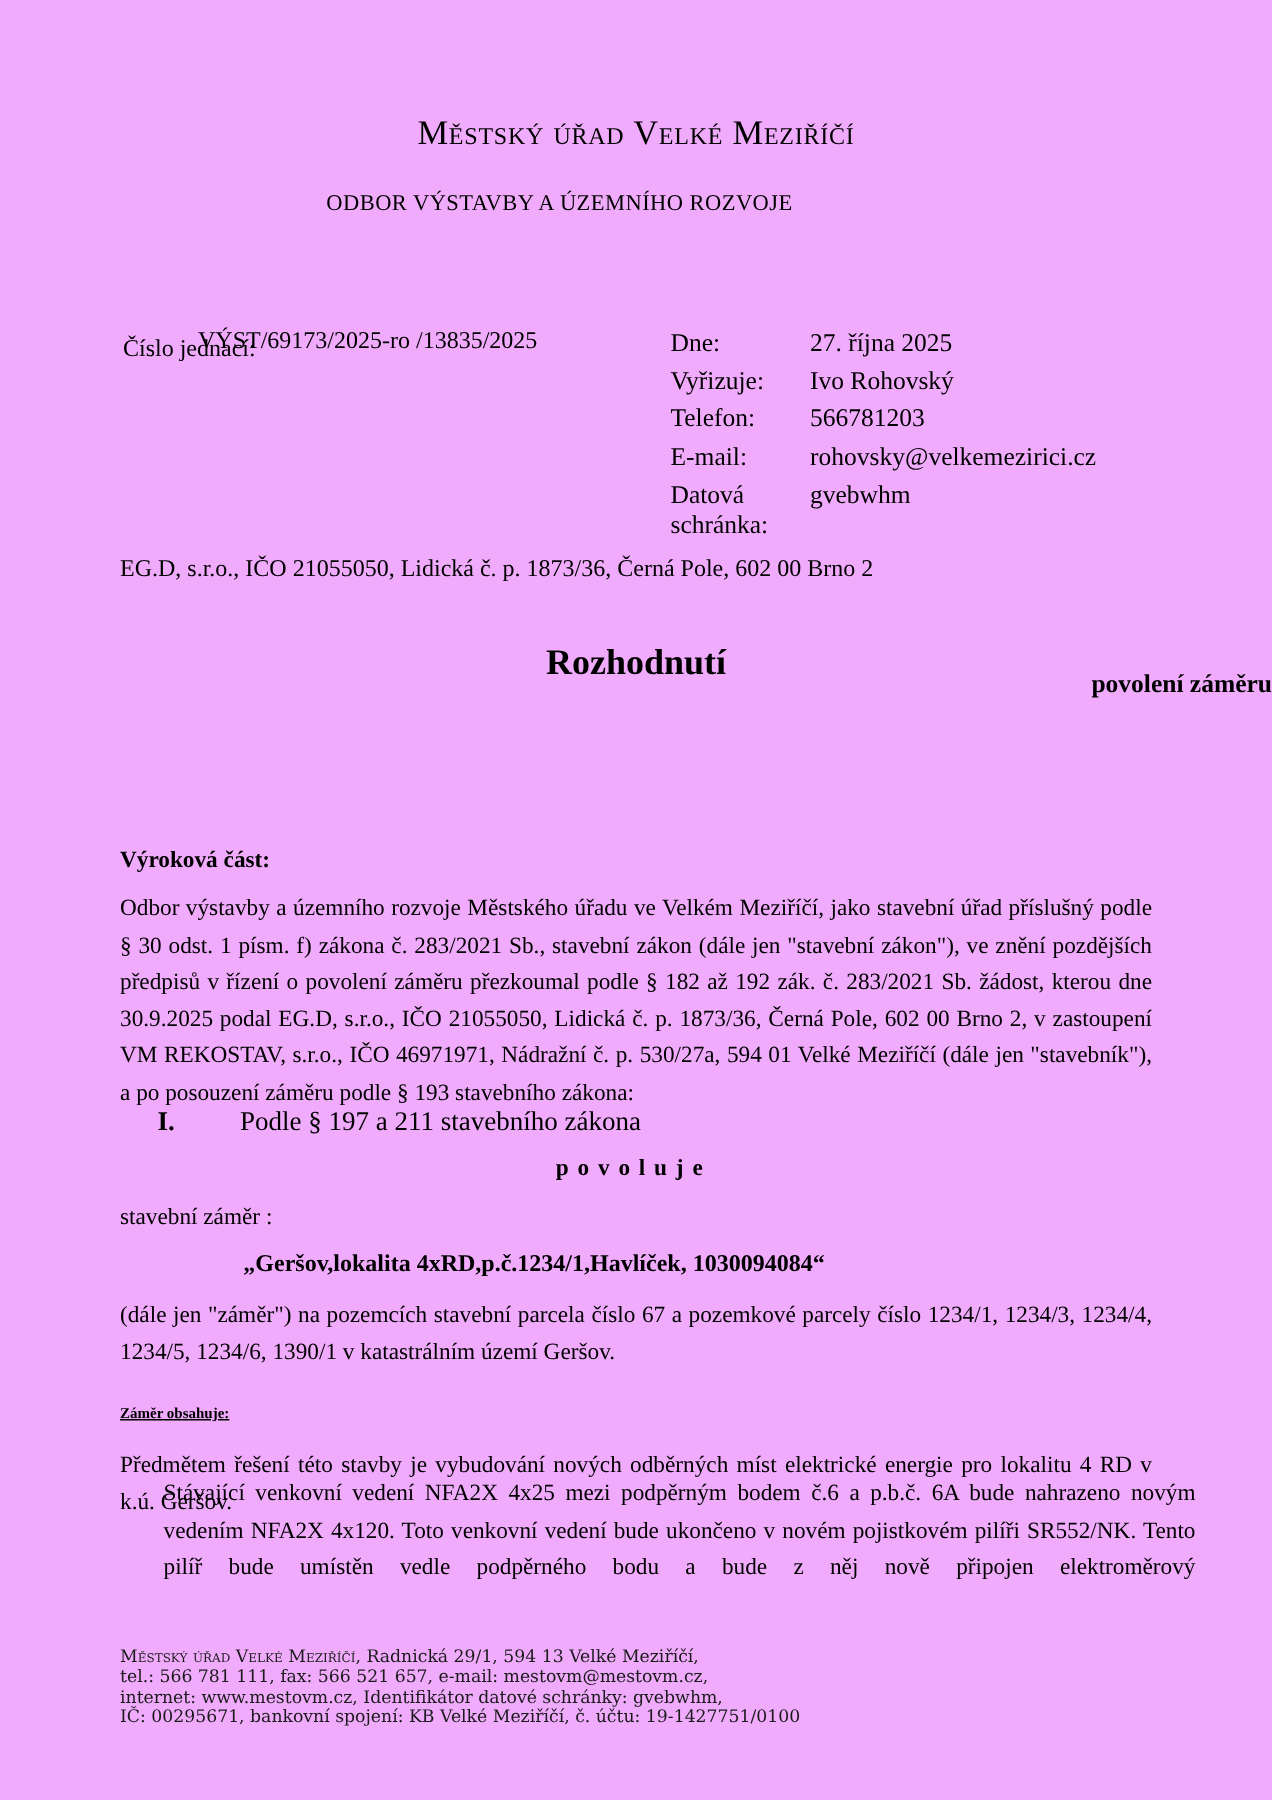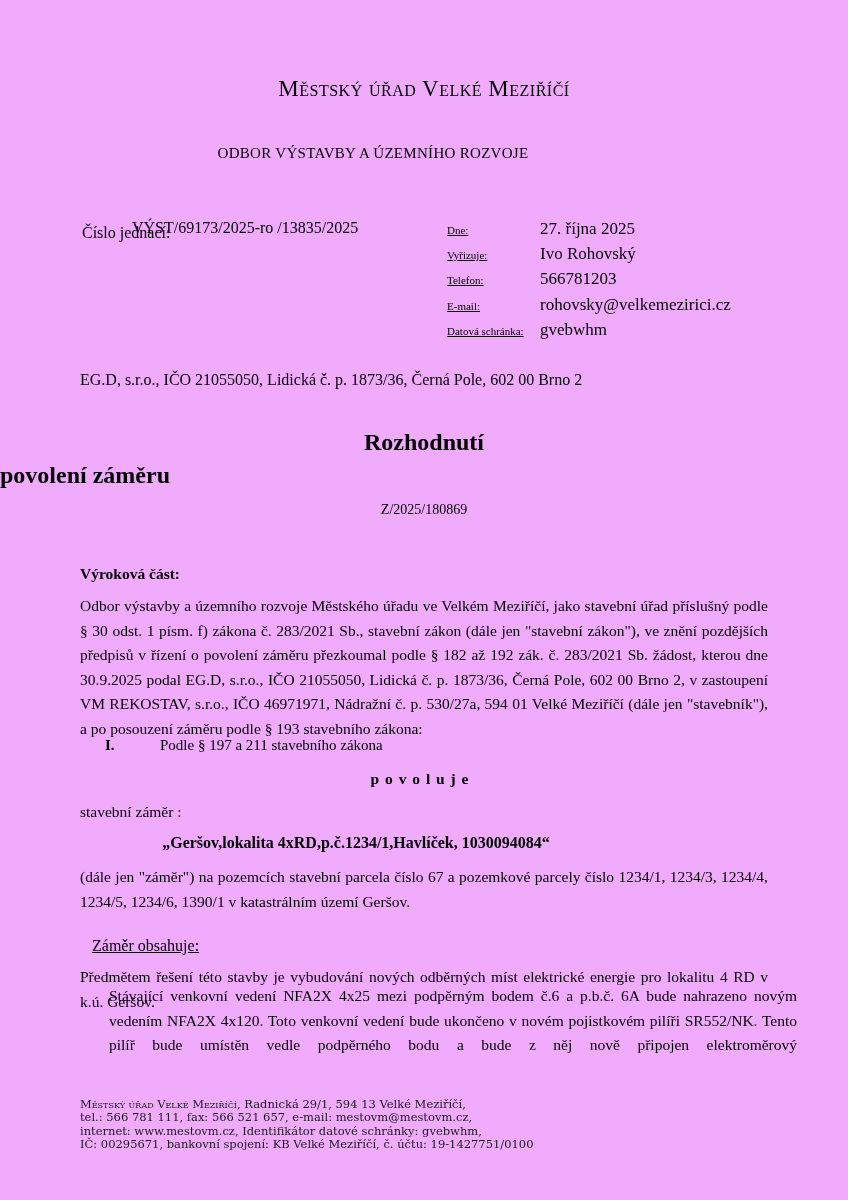--- a/index.html
+++ b/index.html
@@ -24,21 +24,20 @@
     text-align: center;
     font-size: 23px;
     font-variant: small-caps;
     letter-spacing: 0.5px;
   }
   .department {
     top: 128px; left: 0; width: 746px;
     text-align: center;
     font-size: 15px;
     letter-spacing: 0.3px;
-    margin-top: 17px;
   }
 
   
   .ref-label {
     top: 224px; left: 82px;
     font-size: 16px;
   }
   .ref-value {
     top: 219px; left: 132px;
     font-size: 16px;
@@ -47,44 +46,43 @@
     top: 219px; left: 447px; width: 320px;
   }
   .meta-row {
     display: flex;
     align-items: baseline;
     height: 25.2px;
   }
   .meta-label {
     width: 93px;
     flex: 0 0 93px;
-    font-size: 11px;
-    text-decoration: underline;
+    font-size: 17px;
   }
   .meta-value {
     font-size: 17px;
   }
 
   
   .addressee {
     top: 371px; left: 80px; width: 688px;
     font-size: 16px;
   }
 
   
   .title-main {
     top: 429px; left: 0; width: 848px;
     text-align: center;
     font-size: 24px;
     font-weight: bold;
   }
   .title-sub {
-    top: 462px; left: 0; width: 848px;
-    text-align: left;
-    font-size: 24px;
+    top: 446px; left: 0; width: 848px;
+    text-align: right;
+    font-size: 17px;
     font-weight: bold;
   }
   .case-number {
     top: 502px; left: 0; width: 848px;
     text-align: center;
     font-size: 14px;
   }
 
   
   .verdict-heading {
@@ -94,21 +92,21 @@
   }
   .para {
     left: 80px; width: 688px;
     font-size: 15.5px;
     line-height: 24.5px;
     text-align: justify;
   }
   .para-1 { top: 594px; }
   .item-row {
     top: 737px; left: 105px; width: 663px;
-    font-size: 15px;
+    font-size: 18px;
   }
   .item-number {
     display: inline-block;
     width: 55px;
     font-weight: bold;
   }
   .permit-word {
     top: 770px; left: 0; width: 840px;
     text-align: center;
     font-size: 15.5px;
@@ -120,23 +118,24 @@
     font-size: 15.5px;
   }
   .project-name {
     top: 834px; left: 0; width: 712px;
     text-align: center;
     font-size: 16px;
     font-weight: bold;
   }
   .para-2 { top: 865px; }
   .scope-heading {
-    top: 937px; left: 92px;
-    font-size: 16px;
+    top: 937px; left: 80px;
+    font-size: 10px;
     text-decoration: underline;
+    font-weight: bold;
   }
   .para-3 { top: 965px; }
   .para-4 {
     top: 984px;
     text-align-last: justify;
     margin-left: 29px;
   }
 
   
   .footer {
@@ -179,21 +178,20 @@
     <div class="meta-row">
       <span class="meta-label">Datová schránka:</span>
       <span class="meta-value">gvebwhm</span>
     </div>
   </div>
 
   <div class="abs addressee">EG.D, s.r.o., IČO 21055050, Lidická č. p. 1873/36, Černá Pole, 602 00  Brno 2</div>
 
   <div class="abs title-main">Rozhodnutí</div>
   <div class="abs title-sub">povolení záměru</div>
-  <div class="abs case-number">Z/2025/180869</div>
 
   <div class="abs verdict-heading">Výroková část:</div>
   <div class="abs para para-1">Odbor výstavby a územního rozvoje Městského úřadu ve Velkém Meziříčí, jako stavební úřad příslušný podle § 30 odst. 1 písm. f) zákona č. 283/2021 Sb., stavební zákon (dále jen "stavební zákon"), ve znění pozdějších předpisů v řízení o povolení záměru přezkoumal podle § 182 až 192 zák. č. 283/2021 Sb. žádost, kterou dne 30.9.2025 podal EG.D, s.r.o., IČO 21055050, Lidická č. p. 1873/36, Černá Pole, 602 00  Brno 2, v zastoupení VM REKOSTAV, s.r.o., IČO 46971971, Nádražní č. p. 530/27a, 594 01  Velké Meziříčí (dále jen "stavebník"), a po posouzení záměru podle § 193 stavebního zákona:</div>
 
   <div class="abs item-row">
     <span class="item-number">I.</span><span>Podle § 197 a 211 stavebního zákona</span>
   </div>
 
   <div class="abs permit-word">p o v o l u j e</div>
   <div class="abs intent-label">stavební záměr :</div>

